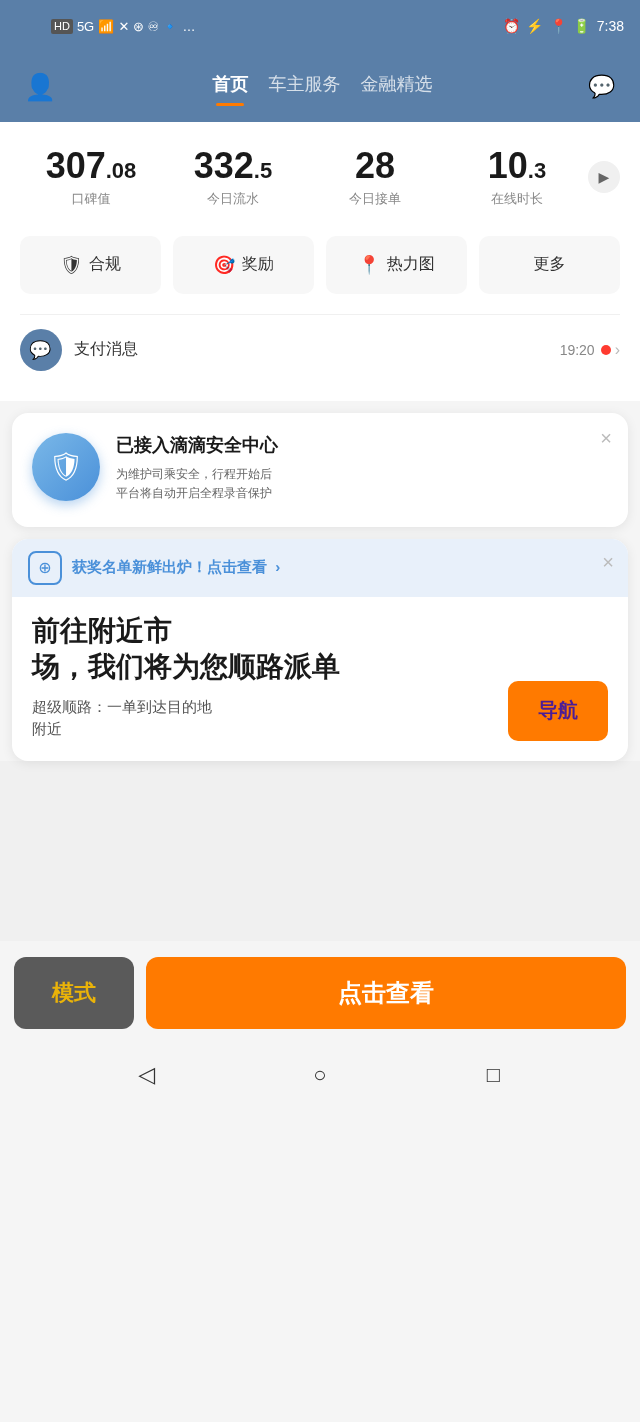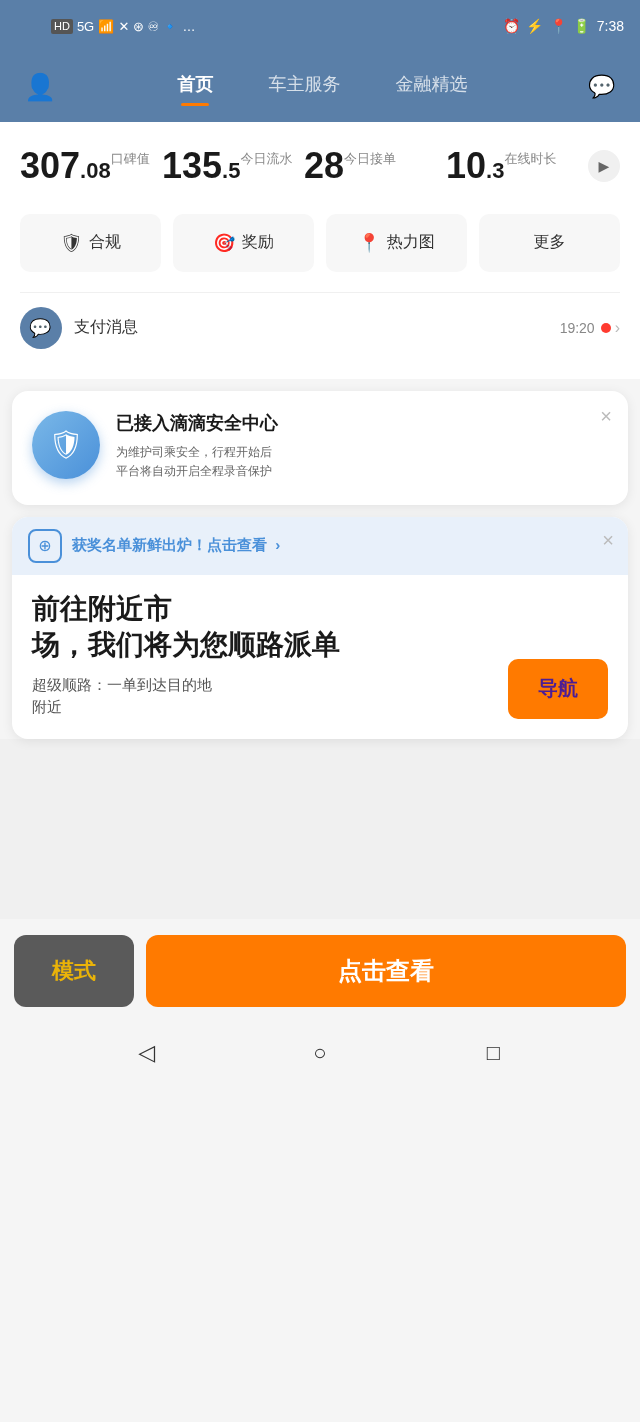--- a/index.html
+++ b/index.html
@@ -29,21 +29,21 @@
     
     .nav-bar {
       background: #5a7fa8;
       height: 70px;
       display: flex;
       align-items: center;
       justify-content: space-between;
       padding: 0 24px;
     }
     .nav-icon { color: white; font-size: 26px; cursor: pointer; }
-    .nav-tabs { display: flex; gap: 55px; align-items: center; }
+    .nav-tabs { display: flex; gap: 20px; align-items: center; }
     .nav-tab {
       color: rgba(255,255,255,0.75);
       font-size: 18px;
       cursor: pointer;
       padding-bottom: 6px;
       position: relative;
     }
     .nav-tab.active {
       color: white;
       font-weight: 600;
@@ -69,22 +69,22 @@
 
     
     .stats-row {
       display: flex;
       align-items: center;
       margin-bottom: 28px;
     }
     .stat-item {
       flex: 1;
       display: flex;
-      flex-direction: row;
-      align-items: flex-start;
+      flex-direction: column;
+      align-items: center;
     }
     .stat-value {
       font-size: 36px;
       font-weight: 700;
       color: #1a1a1a;
       line-height: 1.1;
     }
     .stat-value .decimal {
       font-size: 22px;
       font-weight: 700;
@@ -354,21 +354,21 @@
 
   <div class="stats-row">
     <div class="stat-item">
       <div class="stat-value">
         <span>307</span><span class="decimal">.08</span>
       </div>
       <div class="stat-label">口碑值</div>
     </div>
     <div class="stat-item">
       <div class="stat-value">
-        <span>135</span><span class="decimal">.5</span>
+        <span>332</span><span class="decimal">.5</span>
       </div>
       <div class="stat-label">今日流水</div>
     </div>
     <div class="stat-item">
       <div class="stat-value">
         <span>28</span><span class="decimal"></span>
       </div>
       <div class="stat-label">今日接单</div>
     </div>
     <div class="stat-item">

